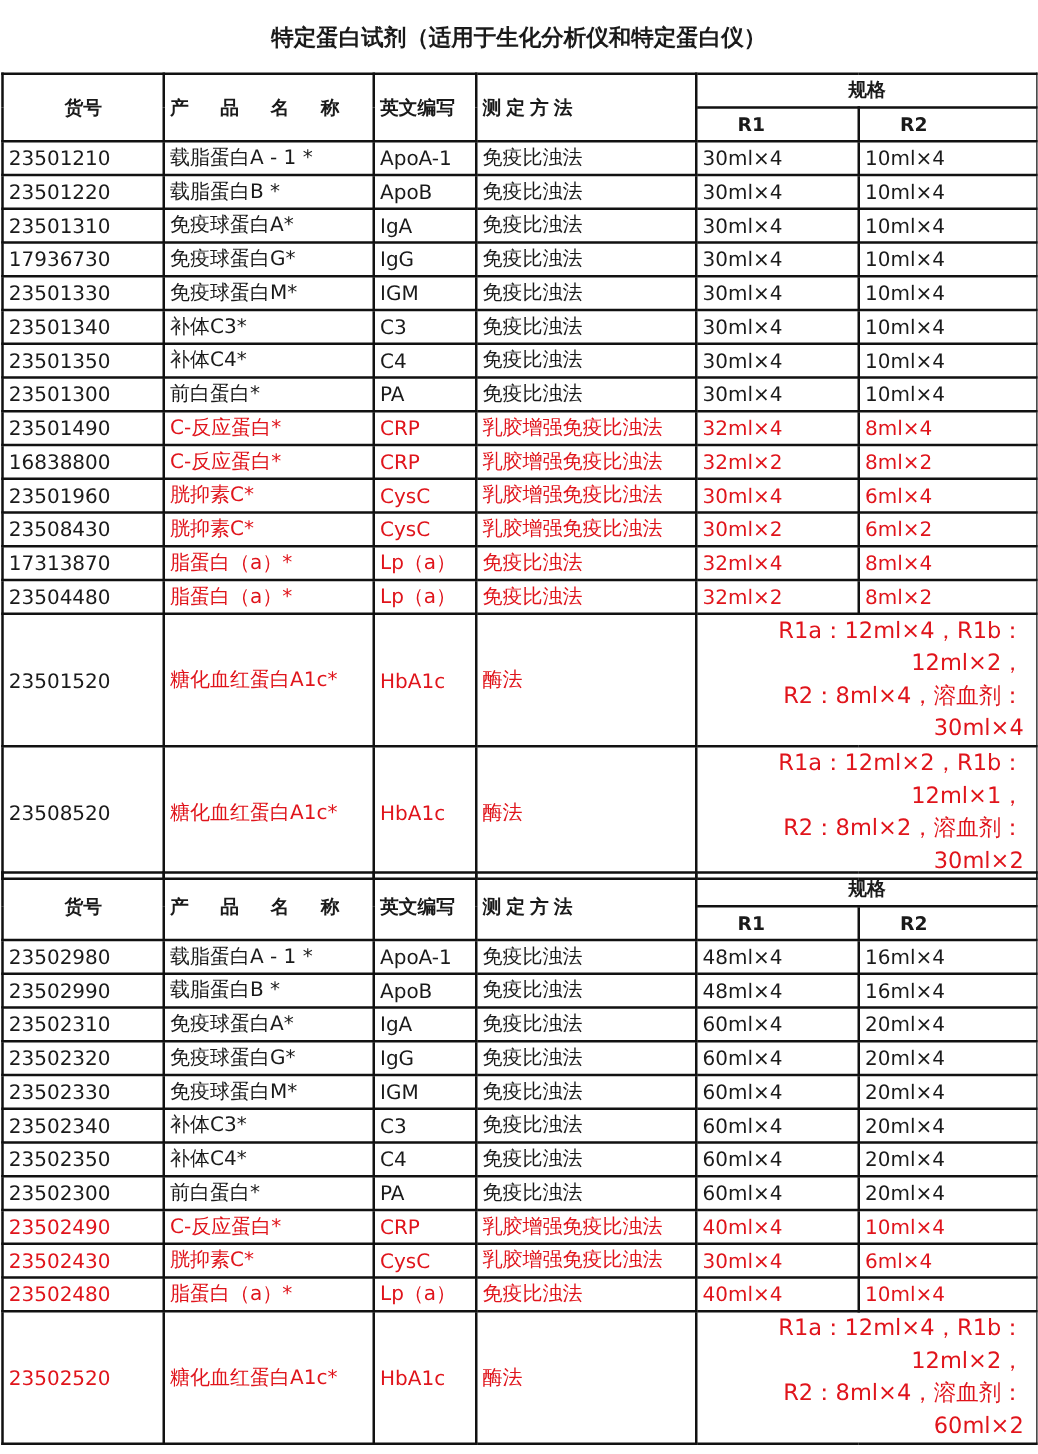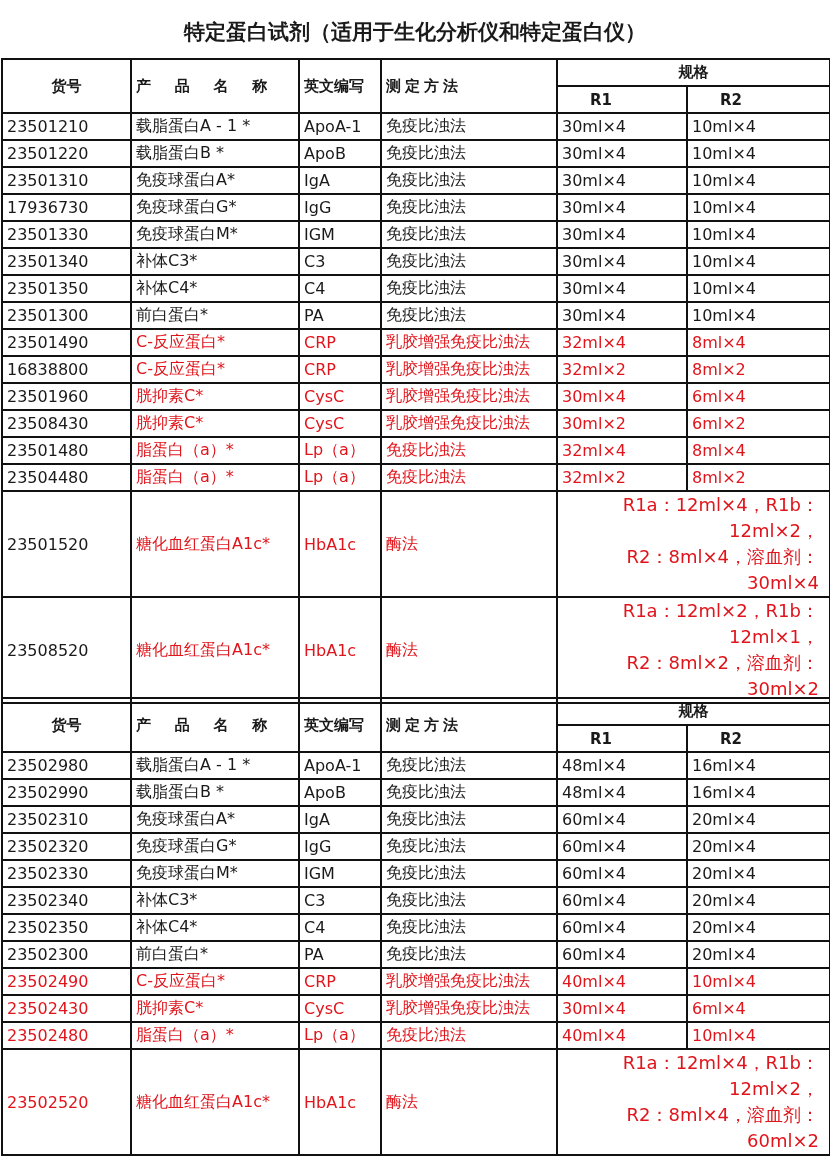--- a/index.html
+++ b/index.html
@@ -1,27 +1,27 @@
 <!DOCTYPE html>
 <html><head>
 <meta charset="utf-8">
 <style>
   html, body { margin: 0; padding: 0; background: #ffffff; }
   body { width: 830px; height: 1163px; position: relative; overflow: hidden;
          font-family: "DejaVu Sans", "Liberation Sans", sans-serif; color: #1a1a1a; }
   .title { position: absolute; top: 18px; left: 0; width: 830px; text-align: center;
-           font-size: 21px; font-weight: bold; letter-spacing: 0px; }
+           font-size: 18px; font-weight: bold; letter-spacing: 0px; }
   table { position: absolute; left: 1px; border-collapse: collapse; table-layout: fixed; width: 828px; }
   td, th { border: 2px solid #111; padding: 0 0 0 4px; font-size: 16px; white-space: nowrap;
            overflow: hidden; font-weight: normal; text-align: left; vertical-align: middle; }
   col.c1 { width: 129px; } col.c2 { width: 168px; } col.c3 { width: 82px; }
   col.c4 { width: 176px; } col.c5 { width: 130px; } col.c6 { width: 143px; }
   th { font-weight: bold; font-size: 15px; }
   th.center { text-align: center; padding-left: 0; }
-  th.spaced { letter-spacing: 10px; font-family: Liberation Serif, serif; }
+  th.spaced { letter-spacing: 10px; }
   th.method { letter-spacing: 4px; }
   th.r { padding-left: 22px; }
   tr.row td { height: 25px; }
   tr.h1 th { height: 25px; }
   tr.h2 th { height: 25px; padding-left: 32px; }
   tr.tall1 td { height: 77px; }
   tr.tall2 td { height: 87px; }
   tr.tall3 td { height: 76px; }
   .red { color: #e0141b; }
   td.spec { text-align: right; padding-right: 10px; font-size: 18px; line-height: 26px; white-space: normal; }
@@ -146,21 +146,21 @@
       </tr>
       <tr class="row">
         <td>23508430</td>
         <td class="red">胱抑素C*</td>
         <td class="red">CysC</td>
         <td class="red">乳胶增强免疫比浊法</td>
         <td class="red">30ml×2</td>
         <td class="red">6ml×2</td>
       </tr>
       <tr class="row">
-        <td>23501480</td>
+        <td>17313870</td>
         <td class="red">脂蛋白（a）*</td>
         <td class="red">Lp（a）</td>
         <td class="red">免疫比浊法</td>
         <td class="red">32ml×4</td>
         <td class="red">8ml×4</td>
       </tr>
       <tr class="row">
         <td>23504480</td>
         <td class="red">脂蛋白（a）*</td>
         <td class="red">Lp（a）</td>

